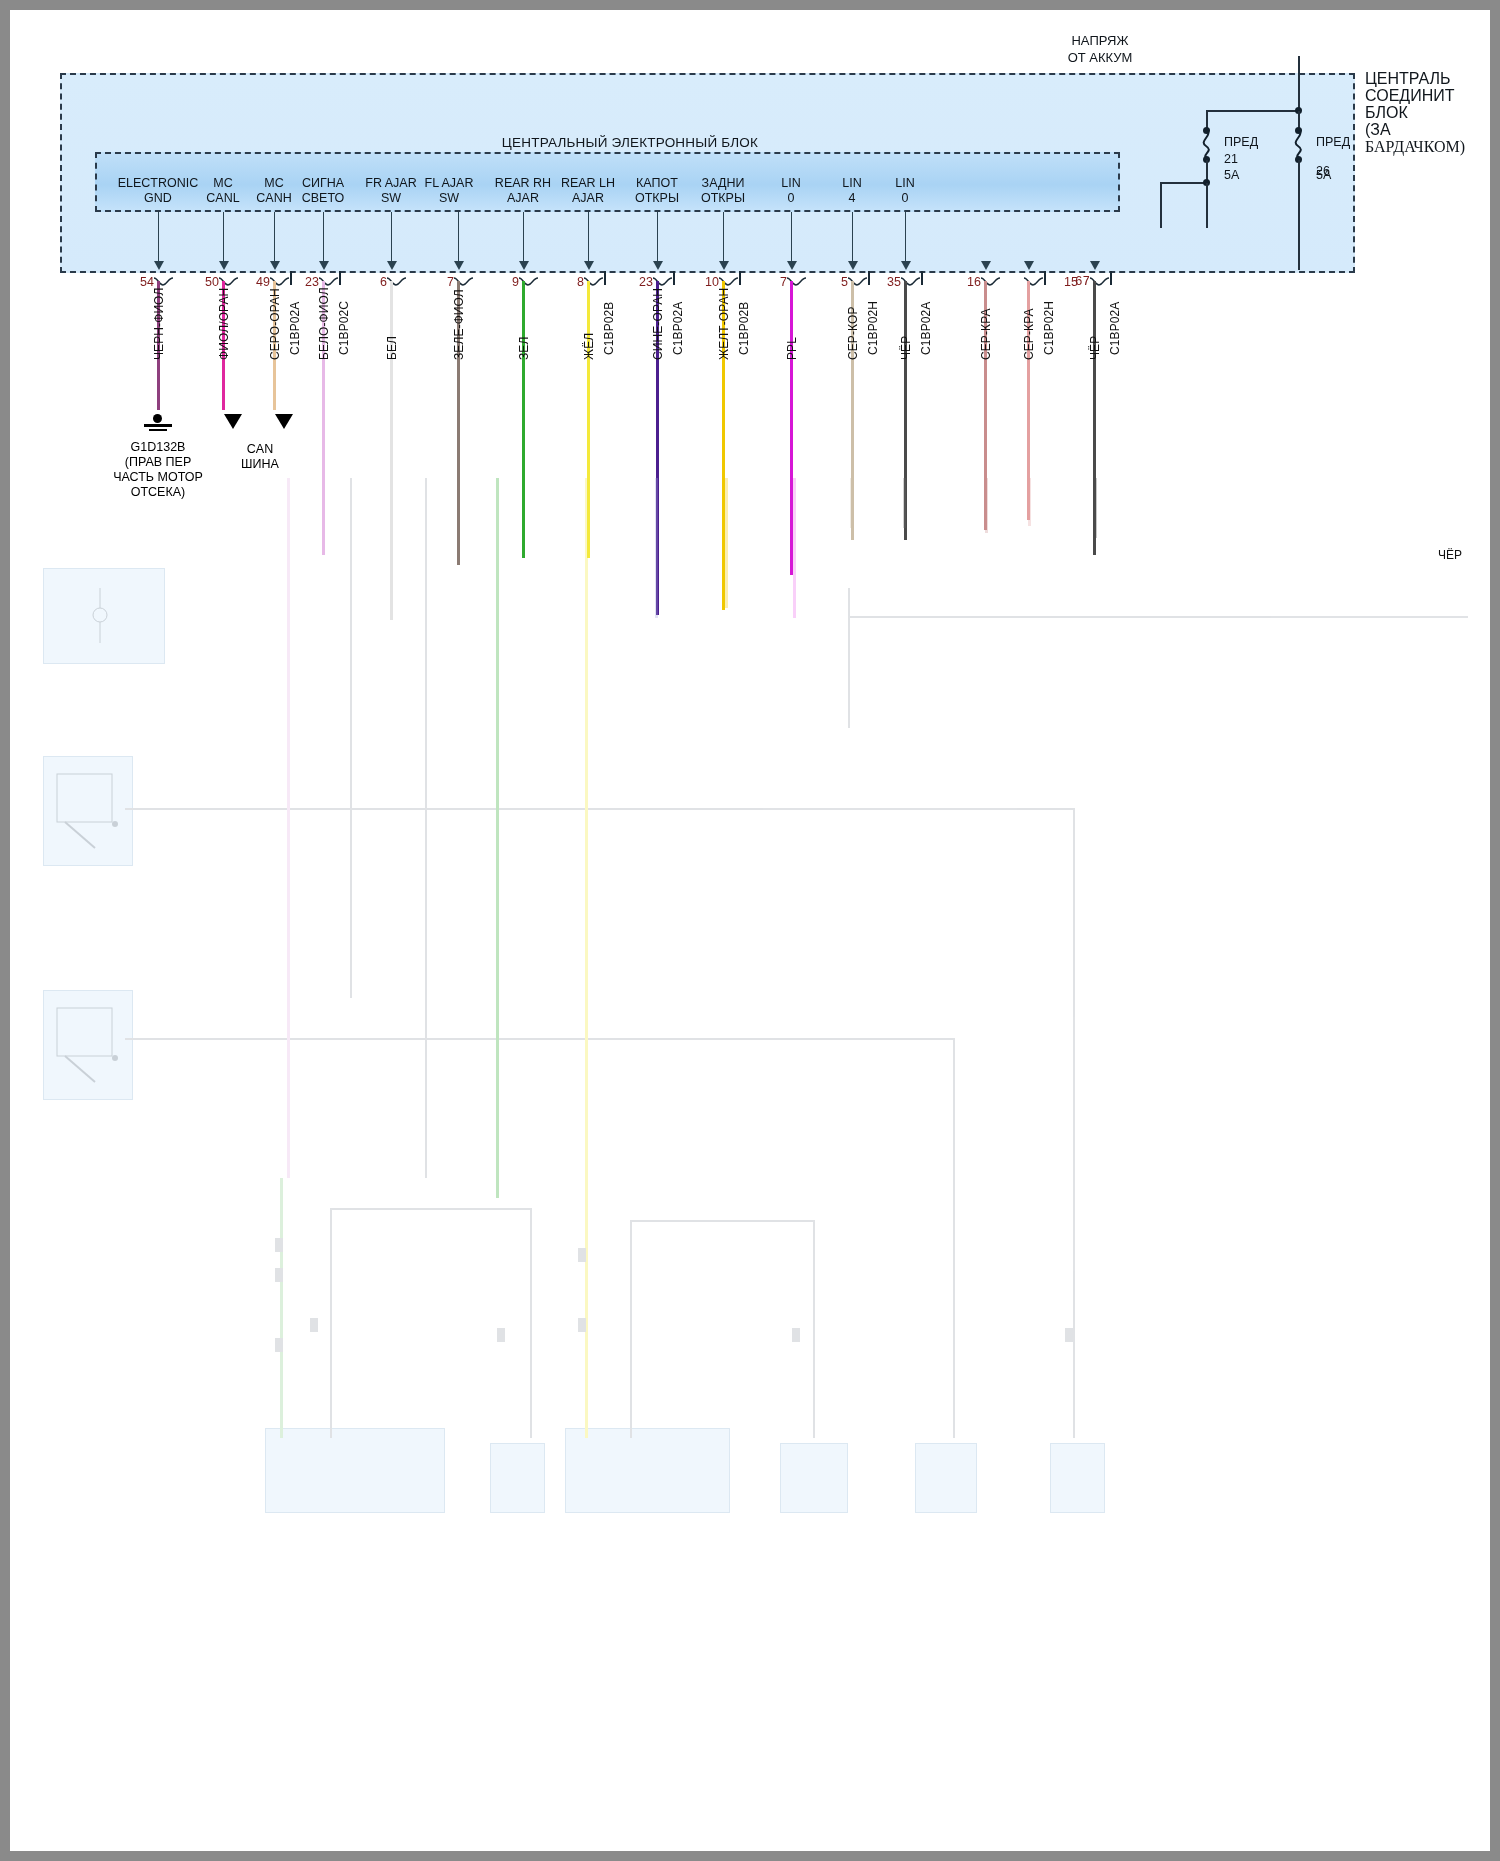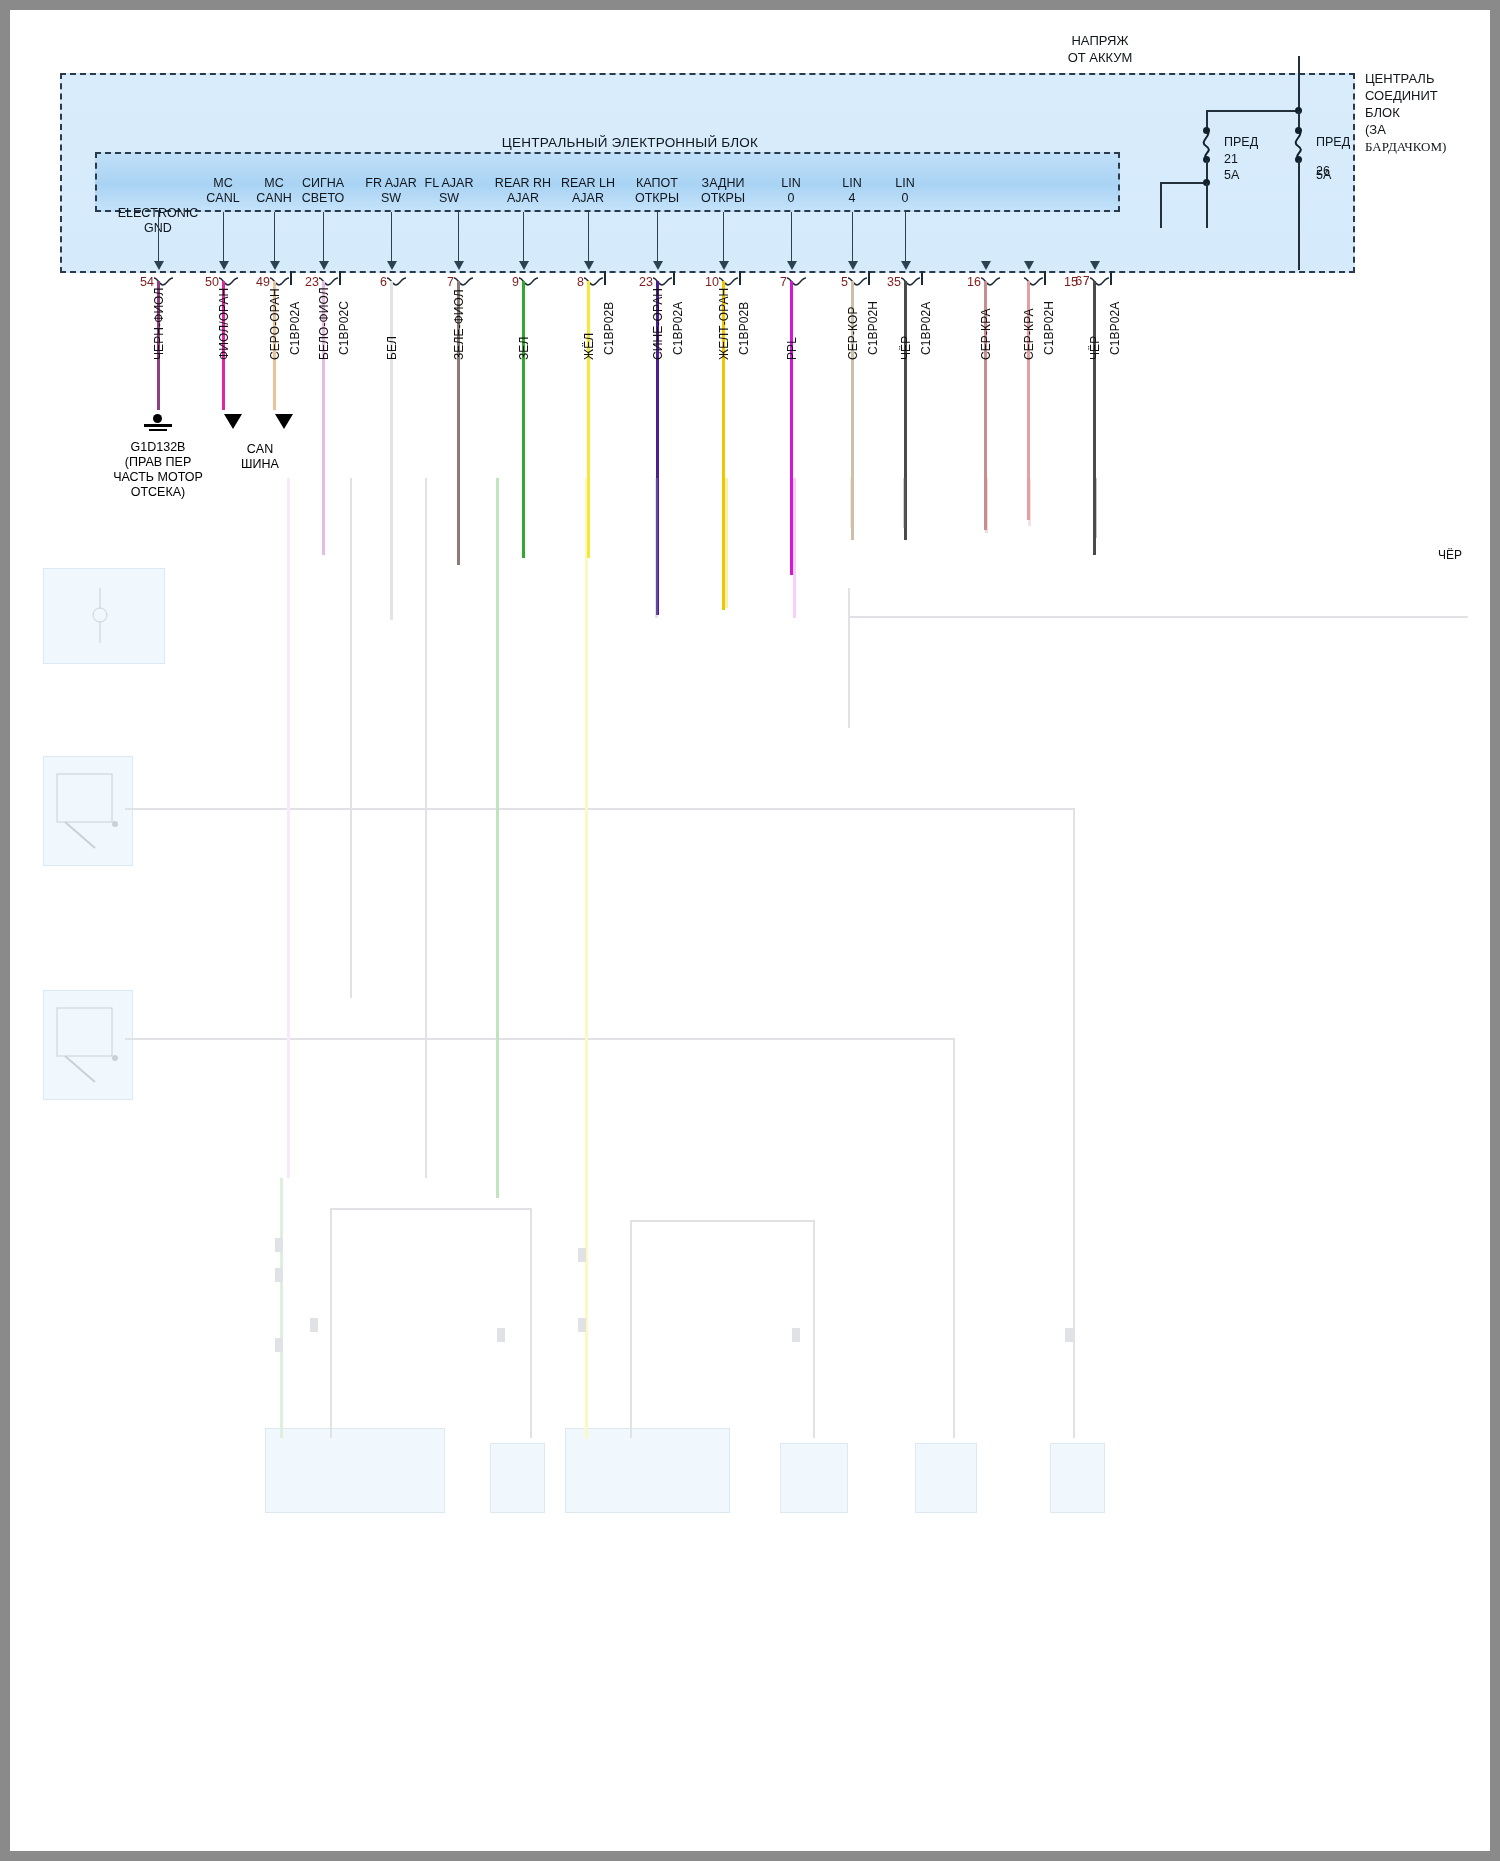--- a/index.html
+++ b/index.html
@@ -55,21 +55,21 @@
     letter-spacing:.1px;
   }
   
   .wire{position:absolute;width:3px;}
   .wire-thin{position:absolute;width:2px;}
   
   .fusewire{position:absolute;width:2px;background:#23303c;}
   .fusedot{position:absolute;width:7px;height:7px;border-radius:50%;background:#12202c;}
   .fusetext{position:absolute;font-size:12.5px;line-height:15px;color:#10161c;}
   
-  .rightcap{position:absolute;font-size:13px;line-height:17px;color:#10161c;}
+  .rightcap{position:absolute;font-size:16px;line-height:17px;color:#10161c;}
   .topcap{position:absolute;font-size:13px;line-height:17px;color:#10161c;text-align:center;}
   
   .gnd-dot{position:absolute;width:9px;height:9px;border-radius:50%;background:#000;}
   .gnd-bar{position:absolute;height:3px;background:#000;}
   .gndtext{position:absolute;font-size:12.5px;line-height:15px;text-align:center;color:#000;}
   .cantext{position:absolute;font-size:12.5px;line-height:15px;text-align:center;color:#000;}
   .downarrow{
     position:absolute;width:0;height:0;
     border-left:9px solid transparent;border-right:9px solid transparent;
     border-top:15px solid #000;
@@ -103,21 +103,21 @@
 
     <div class="abs conn-box"></div>
 
     <div class="rightcap" style="left:1355px;top:60px;">ЦЕНТРАЛЬ</div>
     <div class="rightcap" style="left:1355px;top:77px;">СОЕДИНИТ</div>
     <div class="rightcap" style="left:1355px;top:94px;">БЛОК</div>
     <div class="rightcap" style="left:1355px;top:111px;">(ЗА</div>
     <div class="rightcap" style="left:1355px;top:128px;font-family:Liberation Serif, serif;">БАРДАЧКОМ)</div>
 
     <div id="pins-layer">
-        <div class="pinlabel" style="left: 105px; margin-top: 30px;">
+        <div class="pinlabel" style="left: 105px;">
           <span>ELECTRONIC</span>
           <span>GND</span>
         </div>
         <div class="arrowline" style="left: 148px; top: 202px; height: 50px;"></div>
         <div class="arrowhead" style="left: 144px; top: 251px;"></div>
         <div class="pinnum" style="left: 108px; top: 265px; width: 36px;">54</div>
         <div class="splice" style="left: 144px; top: 263px;"><svg width="20" height="11">
             <path d="M0 2 C4 2, 5 9, 9 9 C13 9, 14 2, 19 2" fill="none" stroke="#1a2a36" stroke-width="1.4"></path>
           </svg></div>
         <div class="wire" style="left: 147px; top: 271px; height: 129px; background: rgb(142, 63, 126);"></div>

